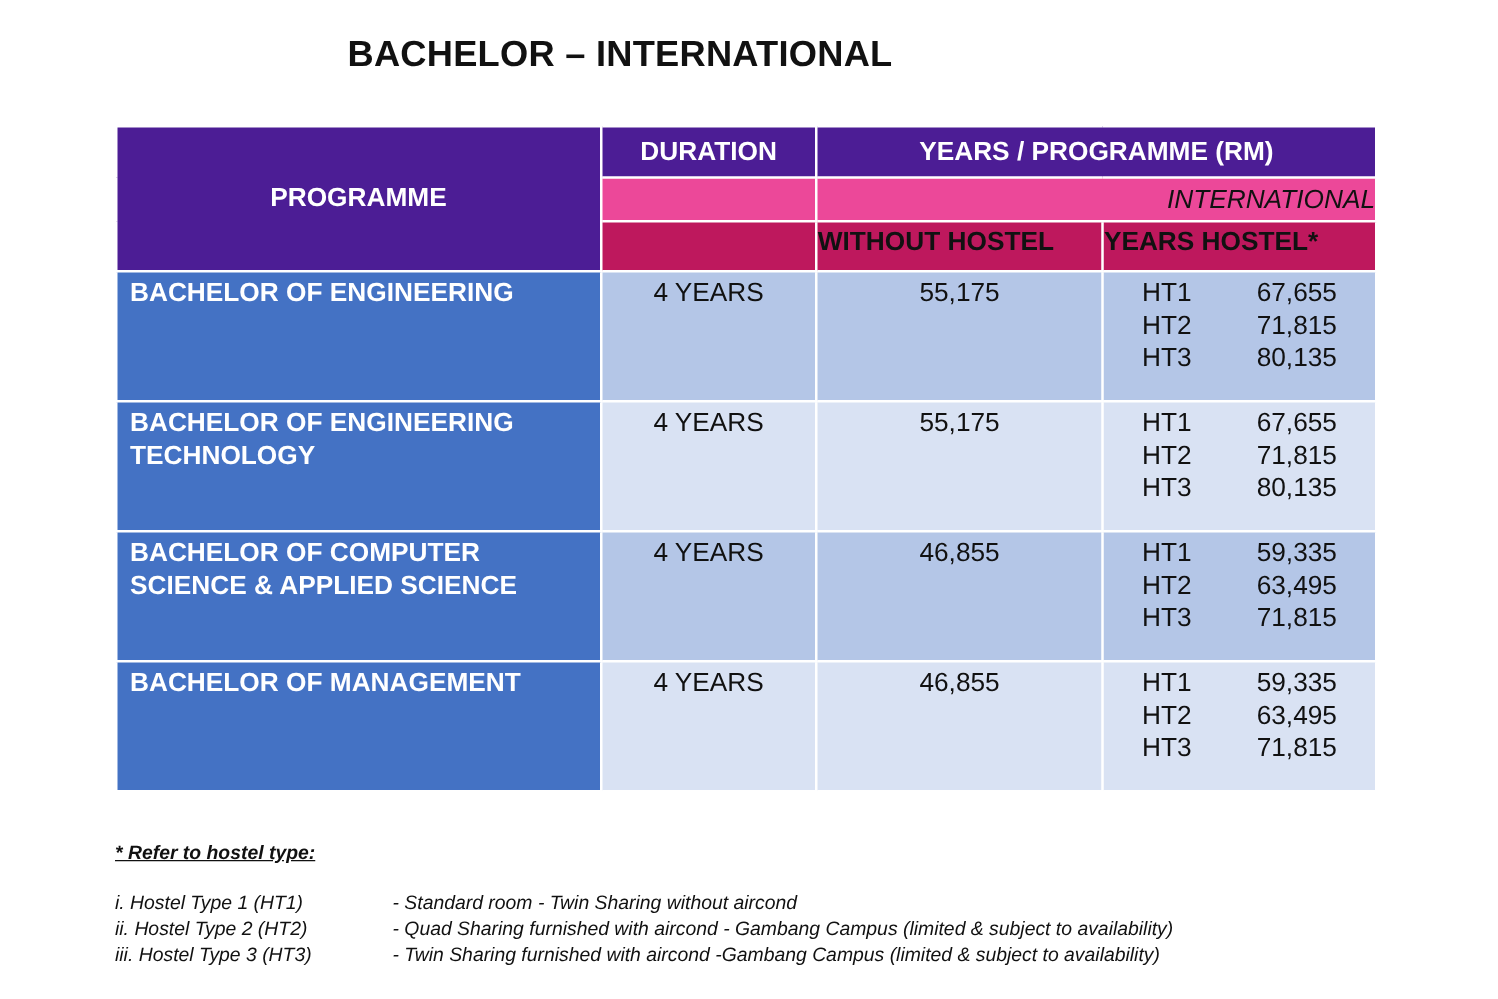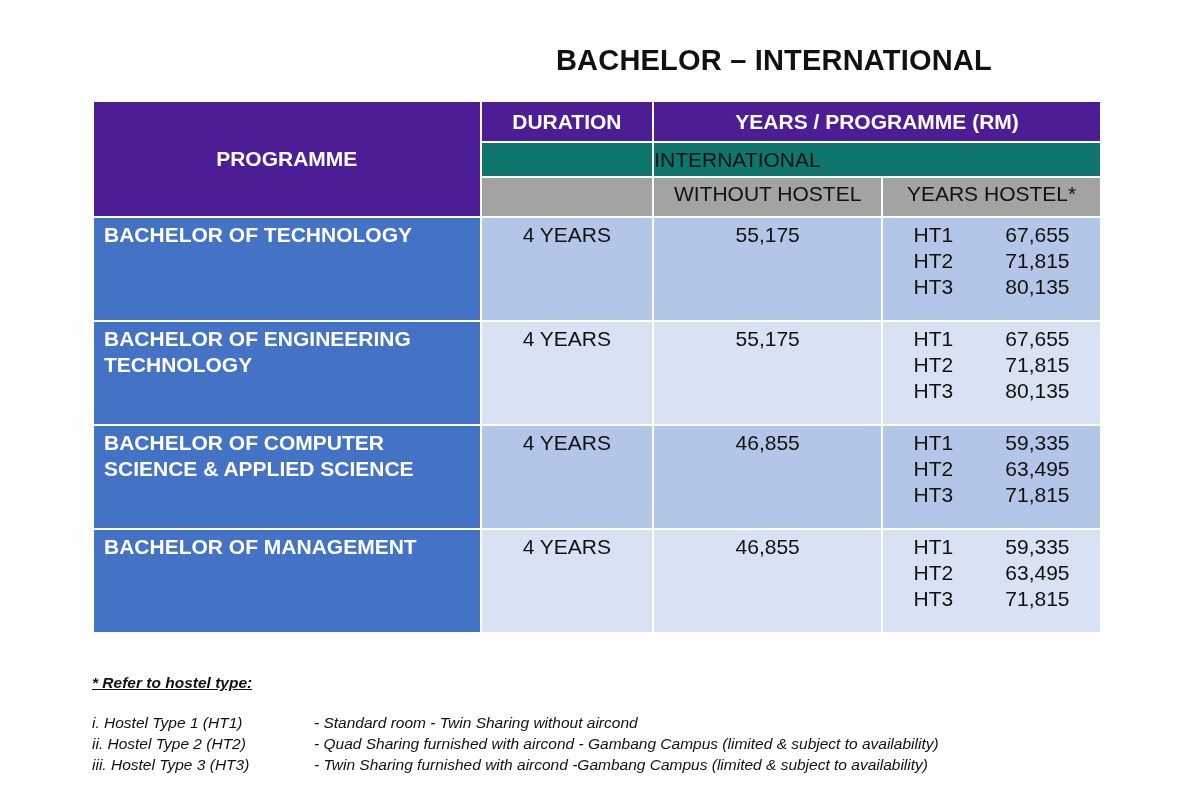--- a/index.html
+++ b/index.html
@@ -1,26 +1,26 @@
 <!DOCTYPE html>
 <html><head>
 <meta charset="utf-8">
 <style>
   html, body { margin:0; padding:0; background:#ffffff; }
   body { width:1198px; height:799px; position:relative; overflow:hidden; font-family:"Liberation Sans", sans-serif; color:#111; }
-  .title { position:absolute; top:44px; left:0; width:992px; text-align:right; font-weight:bold; font-size:29px; letter-spacing:0.2px; }
+  .title { position:absolute; top:28px; left:0; width:992px; text-align:center; font-weight:bold; font-size:29px; letter-spacing:0.2px; }
   table.fees { position:absolute; left:92px; top:100px; border-collapse:collapse; table-layout:fixed; width:1010px; }
   table.fees td { border:2px solid #ffffff; padding:0; vertical-align:top; font-size:21px; }
   .c-prog { width:386px; }
   .c-dur { width:172px; }
   .c-wo { width:228px; }
   .c-w { width:218px; }
   .hdr-blue { background:#4c1d95; color:#ffffff; font-weight:bold; text-align:center; }
-  .hdr-light { background:#0f766e; text-align:left; }
-  .hdr-lighter { background:#a3a3a3; text-align:center; font-weight:normal; }
+  .hdr-light { background:#ec4899; text-align:right;font-style:italic; }
+  .hdr-lighter { background:#be185d; font-weight:bold; }
   .prog-cell { background:#4472c4; color:#ffffff; font-weight:bold; padding:4px 10px 0 10px !important; line-height:26px; }
   .dark-row td.val { background:#b4c6e7; }
   .light-row td.val { background:#d9e2f3; }
   td.val { text-align:center; padding-top:4px !important; line-height:26px; }
   .ht-list { display:inline-block; text-align:left; }
   .ht-line { display:flex; justify-content:space-between; width:156px; }
   .ht-line span.amt { text-align:right; }
   .notes { position:absolute; left:92px; top:674px; font-style:italic; font-size:15.5px; }
   .notes-head { font-weight:bold; text-decoration:underline; margin-bottom:20px; }
   .note-row { display:flex; line-height:21px; }
@@ -49,21 +49,21 @@
     <td class="hdr-light"></td>
     <td class="hdr-light" colspan="2" style="vertical-align:middle;">INTERNATIONAL</td>
   </tr>
   <tr style="height:40px;">
     <td class="hdr-lighter"></td>
     <td class="hdr-lighter" style="vertical-align:top;padding-top:4px;">WITHOUT HOSTEL</td>
     <td class="hdr-lighter" style="vertical-align:top;padding-top:4px;">YEARS HOSTEL*</td>
   </tr>
 
   <tr class="dark-row" style="height:104px;">
-    <td class="prog-cell">BACHELOR OF TECHNOLOGY</td>
+    <td class="prog-cell">BACHELOR OF ENGINEERING</td>
     <td class="val">4 YEARS</td>
     <td class="val">55,175</td>
     <td class="val">
       <div class="ht-list">
         <div class="ht-line">
               <span>HT1</span>
               <span class="amt">67,655</span>
             </div>
         <div class="ht-line">
               <span>HT2</span>

